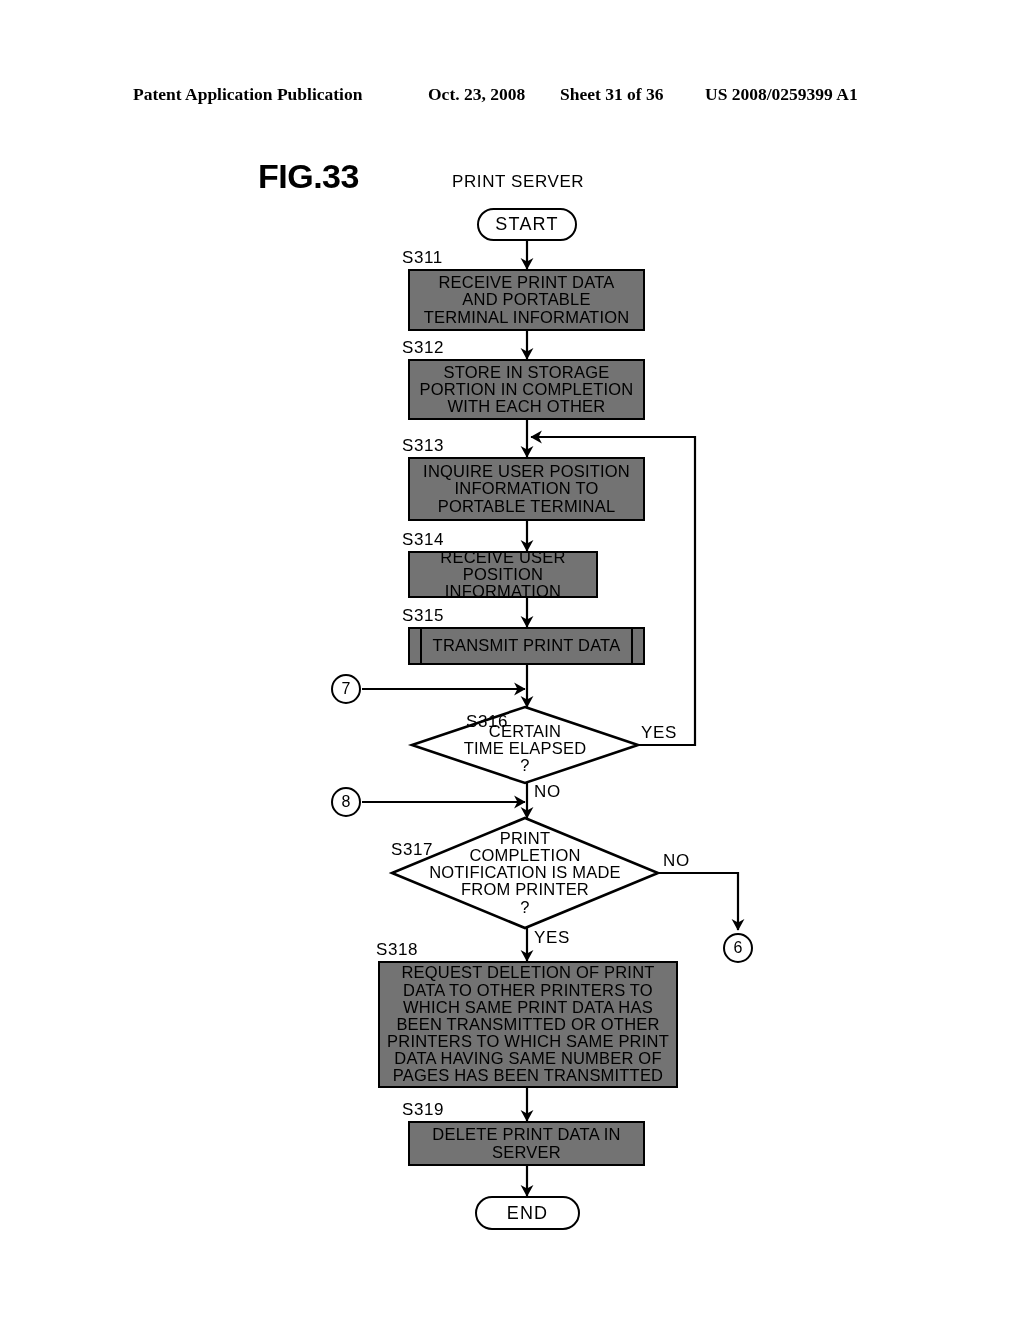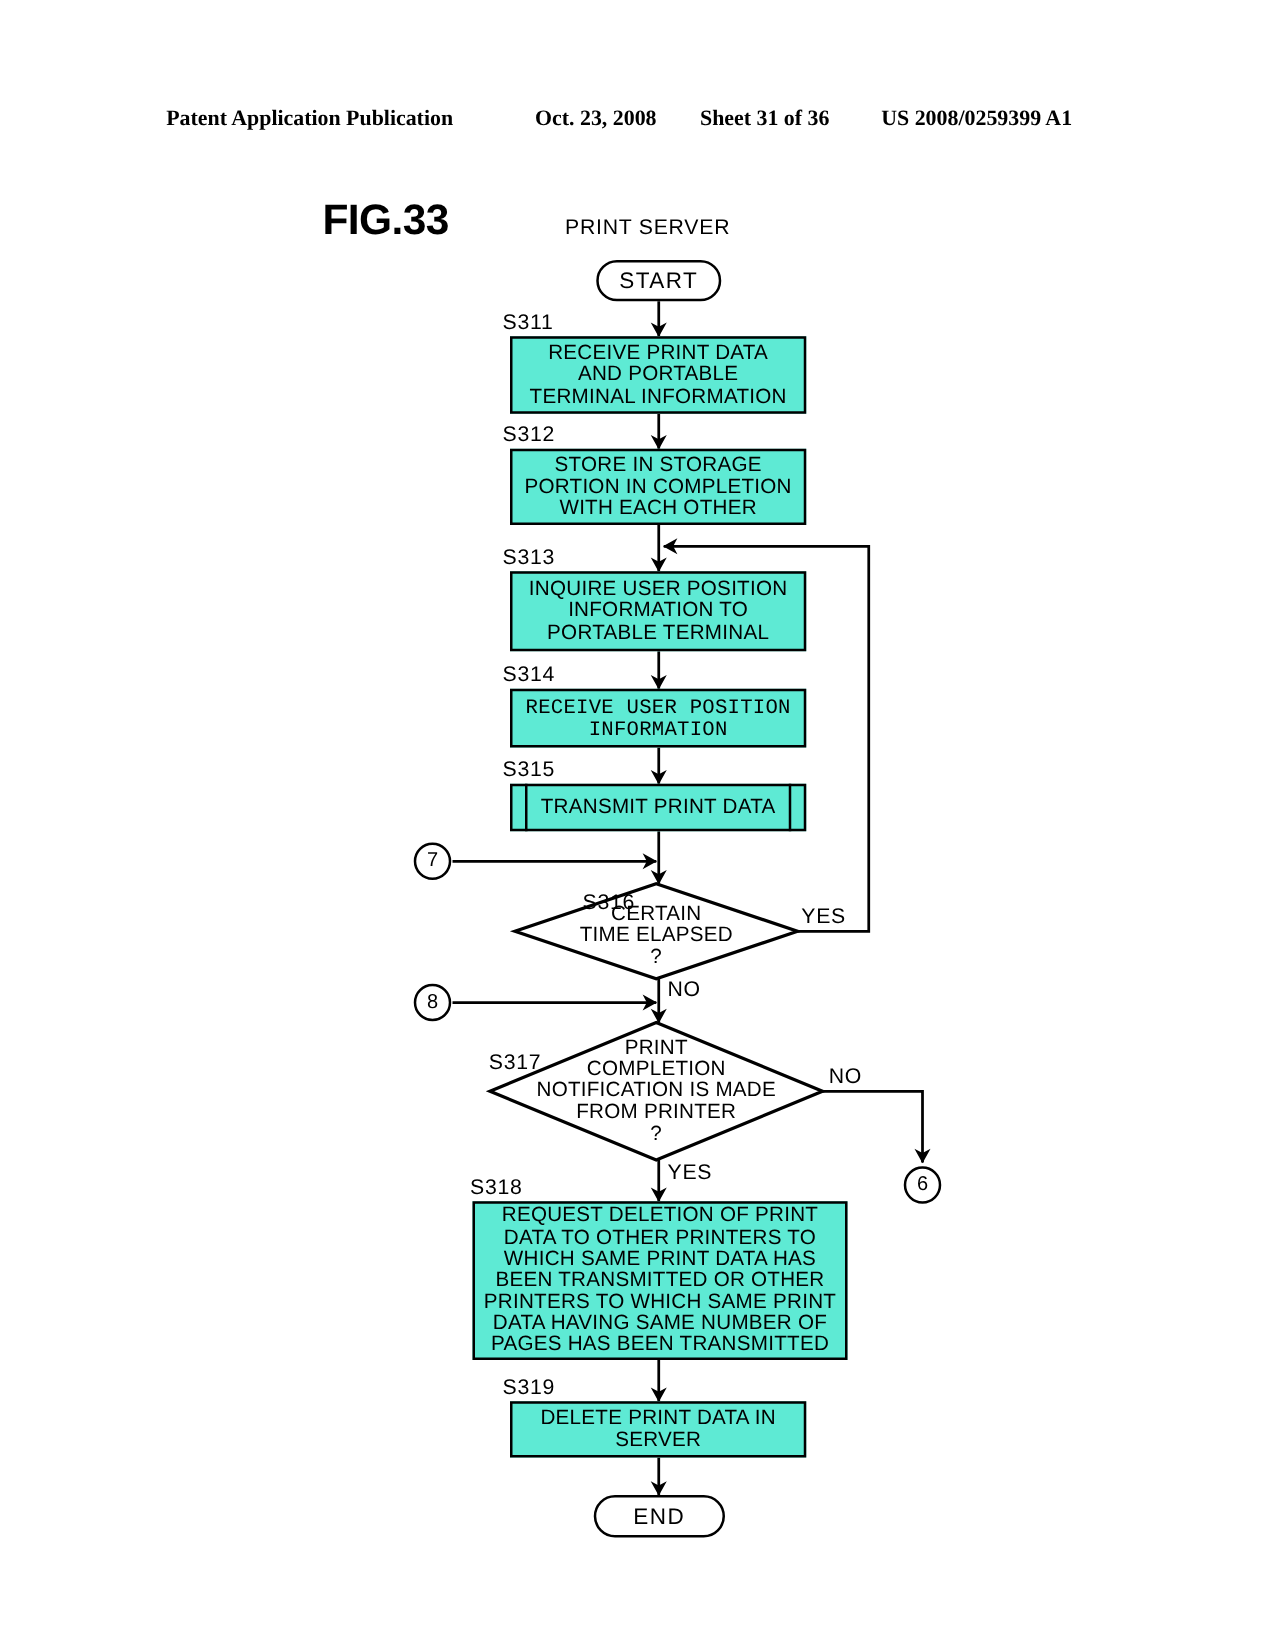--- a/index.html
+++ b/index.html
@@ -51,21 +51,21 @@
     top: 172px;
     font-size: 17px;
     letter-spacing: 0.6px;
   }
 
   
   .node {
     position: absolute;
     box-sizing: border-box;
     border: 2.4px solid #000;
-    background: #5eead4;
+    background: #737373;
     display: flex;
     align-items: center;
     justify-content: center;
     text-align: center;
     line-height: 1.04;
     font-size: 16.5px;
     letter-spacing: 0.2px;
   }
   .node .txt { display: block; padding: 0 3px; }
 
@@ -226,21 +226,21 @@
 <div class="step-id" style="left:402px; top:436px;">S313</div>
 <div class="node" style="left:408px; top:457px; width:237px; height:64px;">
   <span class="txt">
     <span>INQUIRE USER POSITION</span><br>
     <span>INFORMATION TO</span><br>
     <span>PORTABLE TERMINAL</span>
   </span>
 </div>
 
 <div class="step-id" style="left:402px; top:530px;">S314</div>
-<div class="node" style="left:408px; top:551px; width:237px; height:47px;font-family:Liberation Mono, monospace;">
+<div class="node" style="left:408px; top:551px; width:190px; height:47px;">
   <span class="txt">
     <span>RECEIVE USER POSITION</span><br>
     <span>INFORMATION</span>
   </span>
 </div>
 
 <div class="step-id" style="left:402px; top:606px;">S315</div>
 <div class="node predef" style="left:408px; top:627px; width:237px; height:38px;">
   <span class="txt">TRANSMIT PRINT DATA</span>
 </div>

